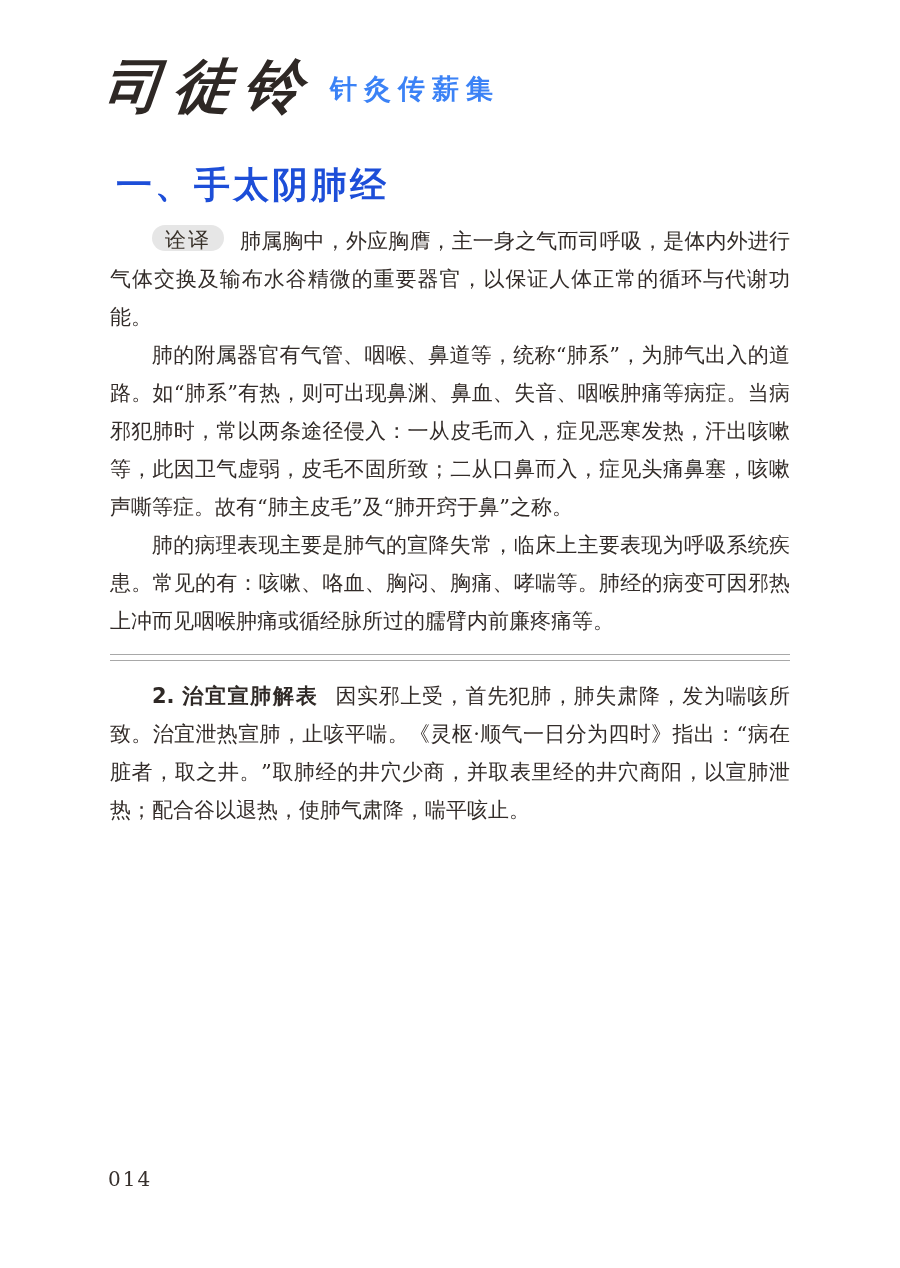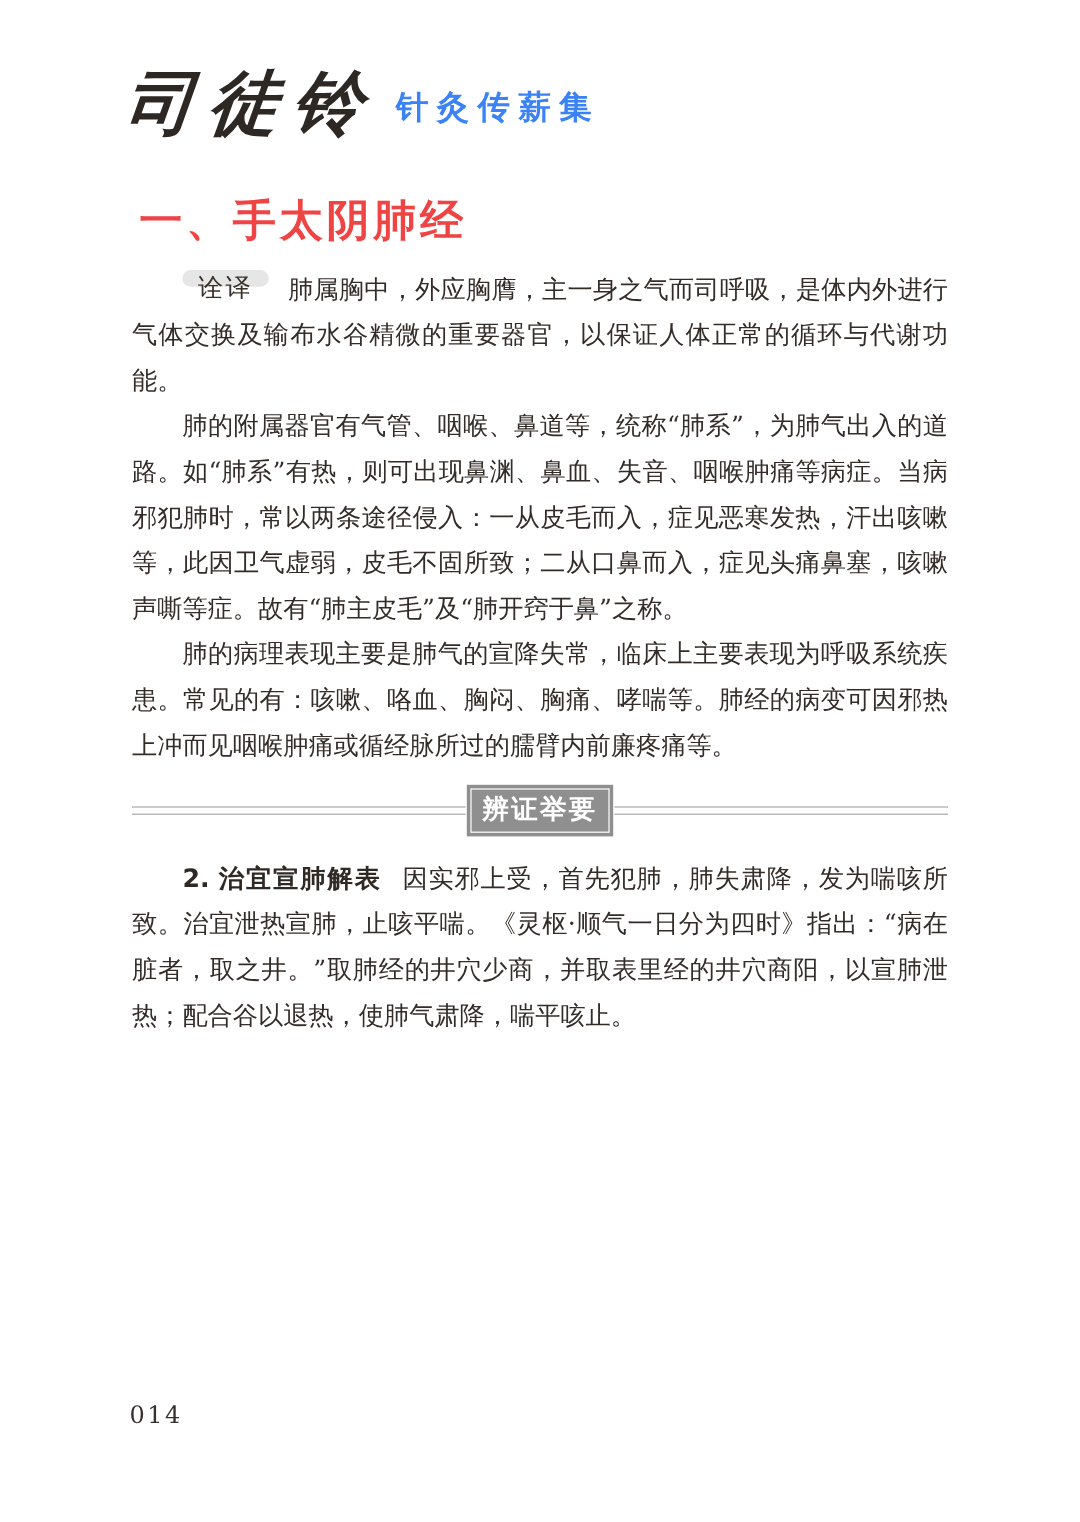--- a/index.html
+++ b/index.html
@@ -46,38 +46,38 @@
   .content {
     position: absolute;
     top: 160px;
     left: 110px;
     width: 680px;
   }
   .chapter-title {
     font-size: 36px;
     font-weight: bold;
     letter-spacing: 3px;
-    color: #ef4444;
+    color: #1d4ed8;
     line-height: 48px;
     margin: 0 0 14px 6px;
   }
   .para {
     font-size: 21px;
     line-height: 38px;
     text-align: justify;
     margin: 0;
   }
   .indent { text-indent: 2em; }
 
   .annotation-pill {
     display: inline-block;
     text-indent: 0;
     background: #e6e6e6;
     border-radius: 16px;
-    height: 14px;
+    height: 26px;
     line-height: 30px;
     padding: 0 13px;
     margin-right: 16px;
     font-size: 21px;
     color: #383129;
     vertical-align: 1px;
     letter-spacing: 2px;
   }
 
   
@@ -143,23 +143,20 @@
 
     <p class="para indent"><span class="annotation-pill">诠译</span><span>肺属胸中，外应胸膺，主一身之气而司呼吸，是体内外进行气体交换及输布水谷精微的重要器官，以保证人体正常的循环与代谢功能。</span></p>
 
     <p class="para indent">肺的附属器官有气管、咽喉、鼻道等，统称“肺系”，为肺气出入的道路。如“肺系”有热，则可出现鼻渊、鼻血、失音、咽喉肿痛等病症。当病邪犯肺时，常以两条途径侵入：一从皮毛而入，症见恶寒发热，汗出咳嗽等，此因卫气虚弱，皮毛不固所致；二从口鼻而入，症见头痛鼻塞，咳嗽声嘶等症。故有“肺主皮毛”及“肺开窍于鼻”之称。</p>
 
 
     <p class="para indent">肺的病理表现主要是肺气的宣降失常，临床上主要表现为呼吸系统疾患。常见的有：咳嗽、咯血、胸闷、胸痛、哮喘等。肺经的病变可因邪热上冲而见咽喉肿痛或循经脉所过的臑臂内前廉疼痛等。</p>
 
     <div class="divider">
       <div class="divider-line"></div>
-      <div class="divider-box-outer">
-        <div class="divider-box-inner">辨证举要</div>
-      </div>
       <div class="divider-line"></div>
     </div>
 
 
     <p class="para indent"><span class="entry-head entry-num">2.</span><span class="entry-head entry-title">治宜宣肺解表</span><span>因实邪上受，首先犯肺，肺失肃降，发为喘咳所致。治宜泄热宣肺，止咳平喘。《灵枢·顺气一日分为四时》指出：“病在脏者，取之井。”取肺经的井穴少商，并取表里经的井穴商阳，以宣肺泄热；配合谷以退热，使肺气肃降，喘平咳止。</span></p>
 
   </div>
 
   <div class="page-number">014</div>
 

